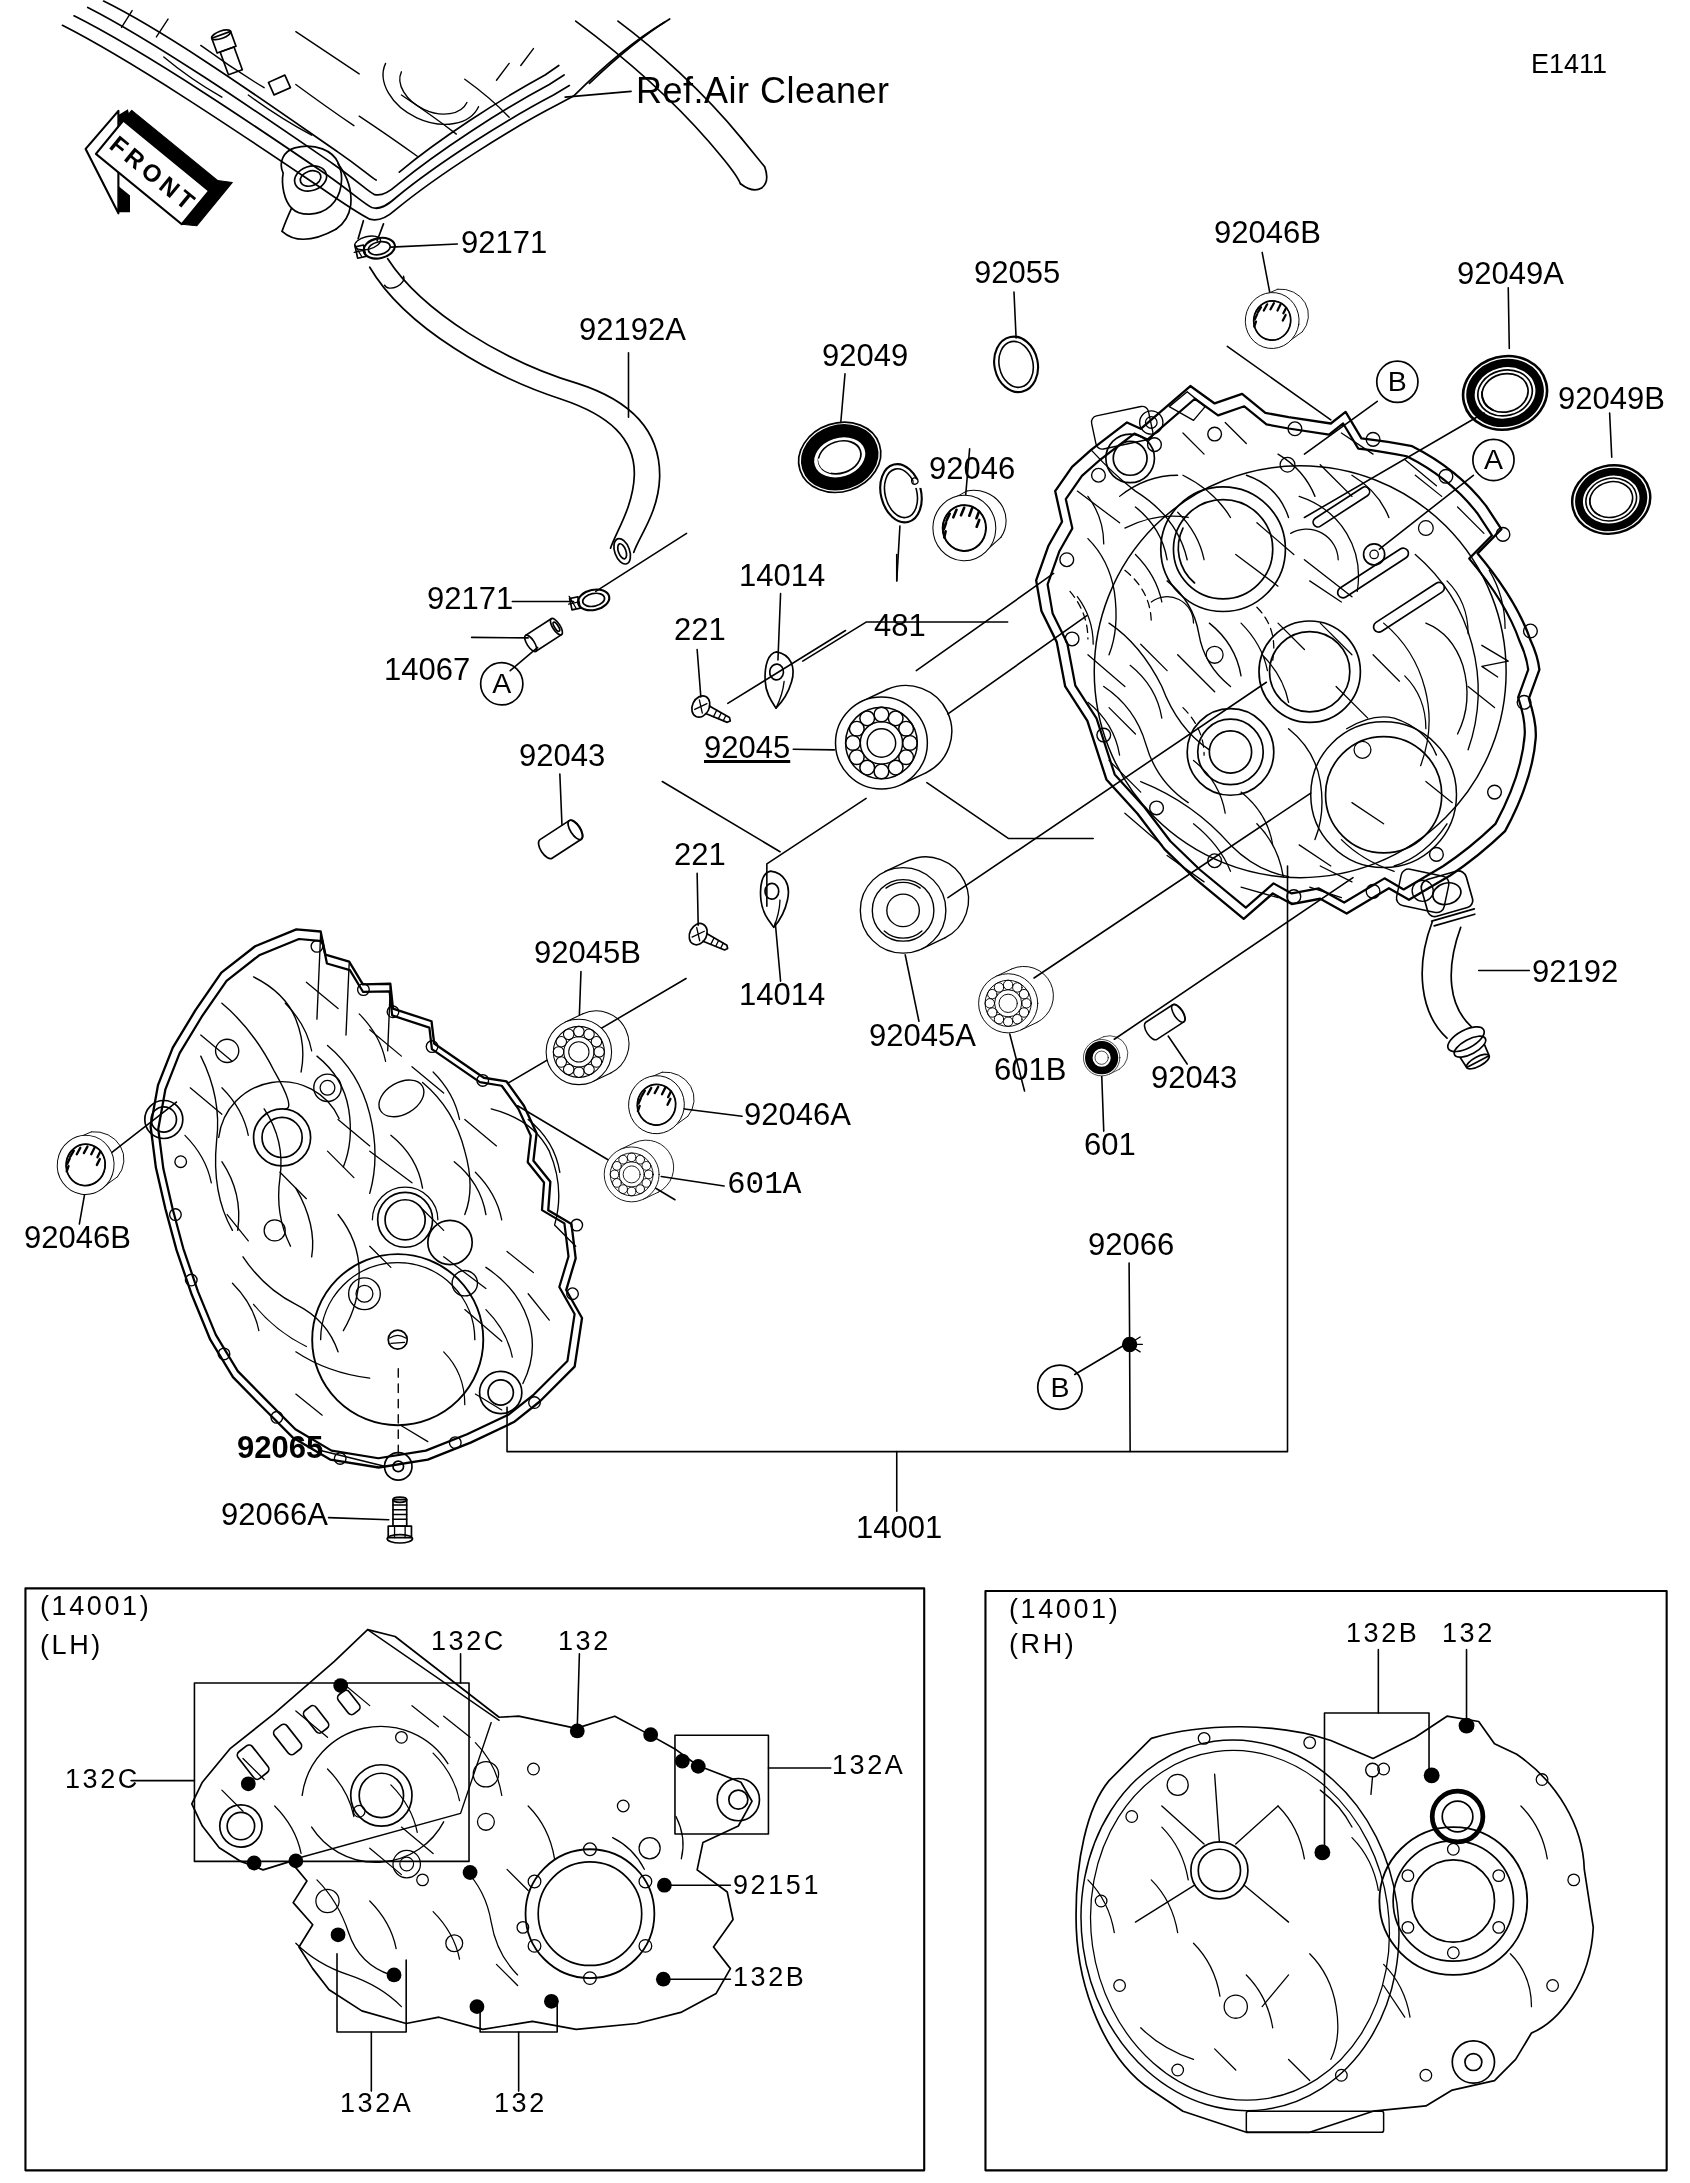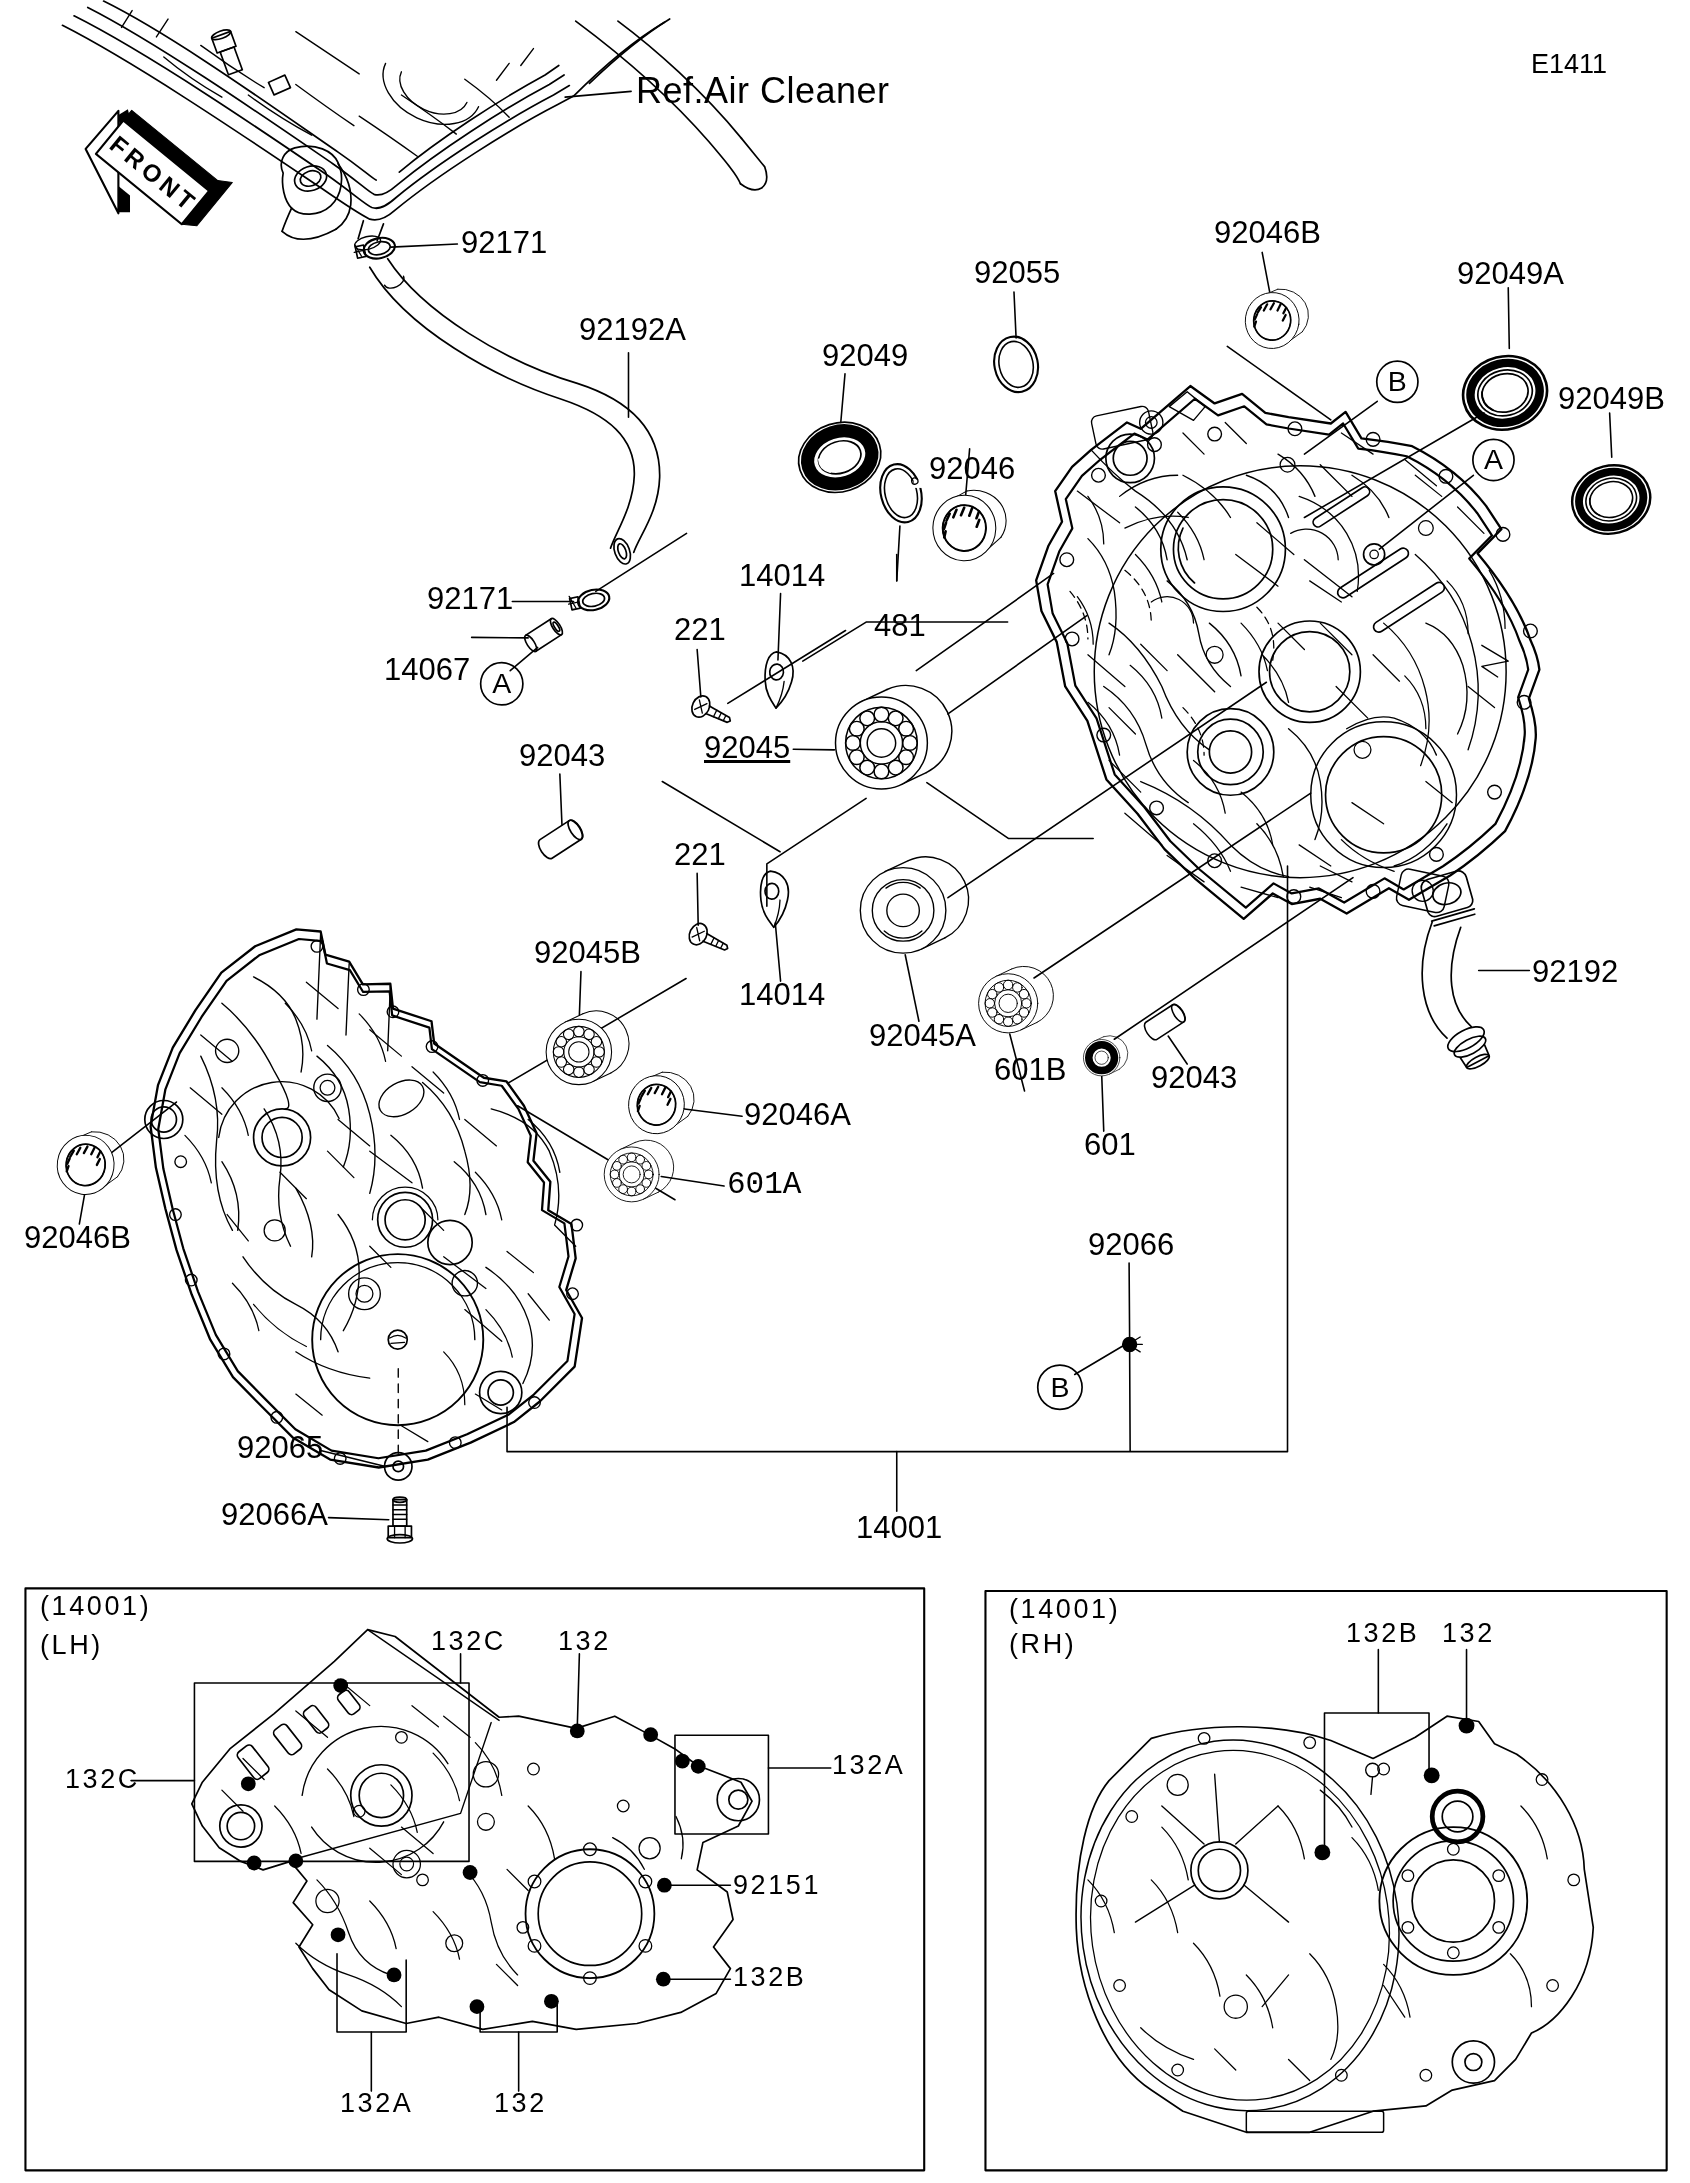--- a/index.html
+++ b/index.html
@@ -679,21 +679,21 @@
 <div class="lbl" style="left:739px;top:983px;">14014</div>
 <div class="lbl" style="left:869px;top:1024px;">92045A</div>
 <div class="lbl" style="left:994px;top:1058px;">601B</div>
 <div class="lbl" style="left:1084px;top:1133px;">601</div>
 <div class="lbl" style="left:1151px;top:1066px;">92043</div>
 <div class="lbl" style="left:1532px;top:960px;">92192</div>
 <div class="lbl" style="left:744px;top:1103px;">92046A</div>
 <div class="lbl" style="left:727px;top:1173px;font-family:Liberation Mono, monospace;">601A</div>
 <div class="lbl" style="left:24px;top:1226px;">92046B</div>
 <div class="lbl" style="left:1088px;top:1233px;">92066</div>
-<div class="lbl" style="left:237px;top:1436px;">92065</div>
+<div class="lbl" style="left:237px;top:1436px;font-weight:bold;">92065</div>
 <div class="lbl" style="left:221px;top:1503px;">92066A</div>
 <div class="lbl" style="left:856px;top:1516px;">14001</div>
 <div class="lbl2" style="left:40px;top:1596px;">(14001)</div>
 <div class="lbl2" style="left:40px;top:1635px;">(LH)</div>
 <div class="lbl2" style="left:431px;top:1631px;">132C</div>
 <div class="lbl2" style="left:558px;top:1631px;">132</div>
 <div class="lbl2" style="left:832px;top:1755px;">132A</div>
 <div class="lbl2" style="left:65px;top:1769px;">132C</div>
 <div class="lbl2" style="left:733px;top:1875px;">92151</div>
 <div class="lbl2" style="left:733px;top:1967px;">132B</div>

